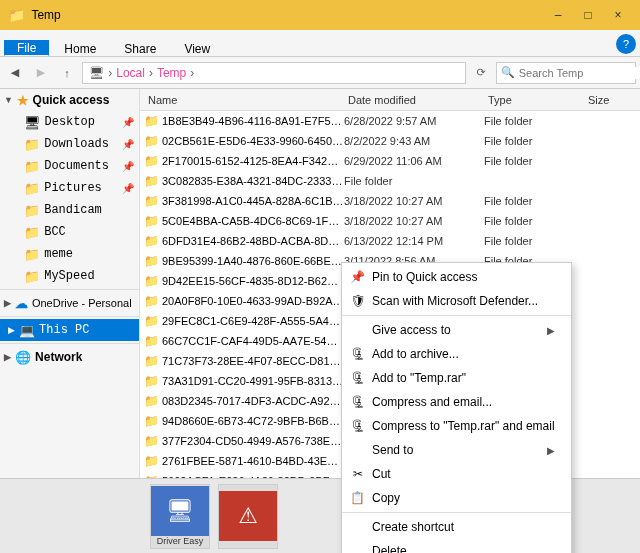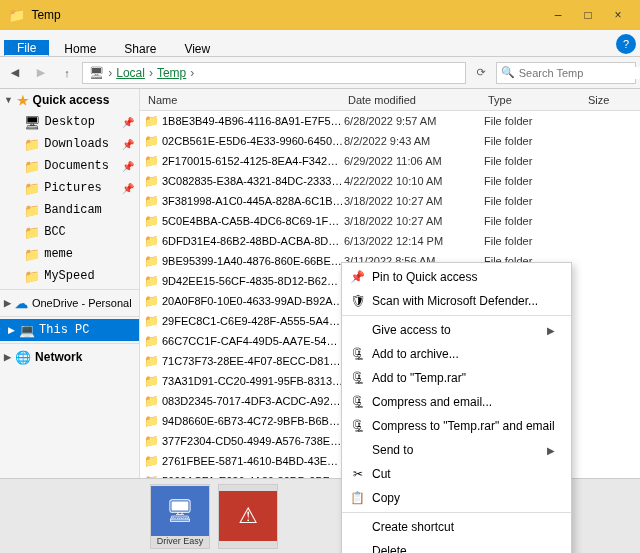--- a/index.html
+++ b/index.html
@@ -115,23 +115,22 @@
       height: 22px;
       border: 1px solid #ccc;
       background: white;
       display: flex;
       align-items: center;
       padding: 0 6px;
       font-size: 12px;
       gap: 4px;
     }
     .path-part {
-      color: #15803d;
-      cursor: pointer;
-      text-decoration: underline;
+      color: #ec4899;
+      cursor: pointer;
     }
     .path-sep { color: #666; }
     .search-box {
       width: 140px;
       height: 22px;
       border: 1px solid #ccc;
       background: white;
       display: flex;
       align-items: center;
       padding: 0 4px;
@@ -490,21 +489,20 @@
         <div class="file-row">
       <span class="f-icon">📁</span>
       <span class="f-name">2F170015-6152-4125-8EA4-F3421D2AF264</span>
       <span class="f-date">6/29/2022 11:06 AM</span>
       <span class="f-type">File folder</span>
       <span class="f-size"></span>
     </div>
         <div class="file-row">
       <span class="f-icon">📁</span>
       <span class="f-name">3C082835-E38A-4321-84DC-23337D01D780</span>
-      <span class="f-date">4/22/2022 10:10 AM</span>
       <span class="f-type">File folder</span>
       <span class="f-size"></span>
     </div>
         <div class="file-row">
       <span class="f-icon">📁</span>
       <span class="f-name">3F381998-A1C0-445A-828A-6C1B912096B4</span>
       <span class="f-date">3/18/2022 10:27 AM</span>
       <span class="f-type">File folder</span>
       <span class="f-size"></span>
     </div>

